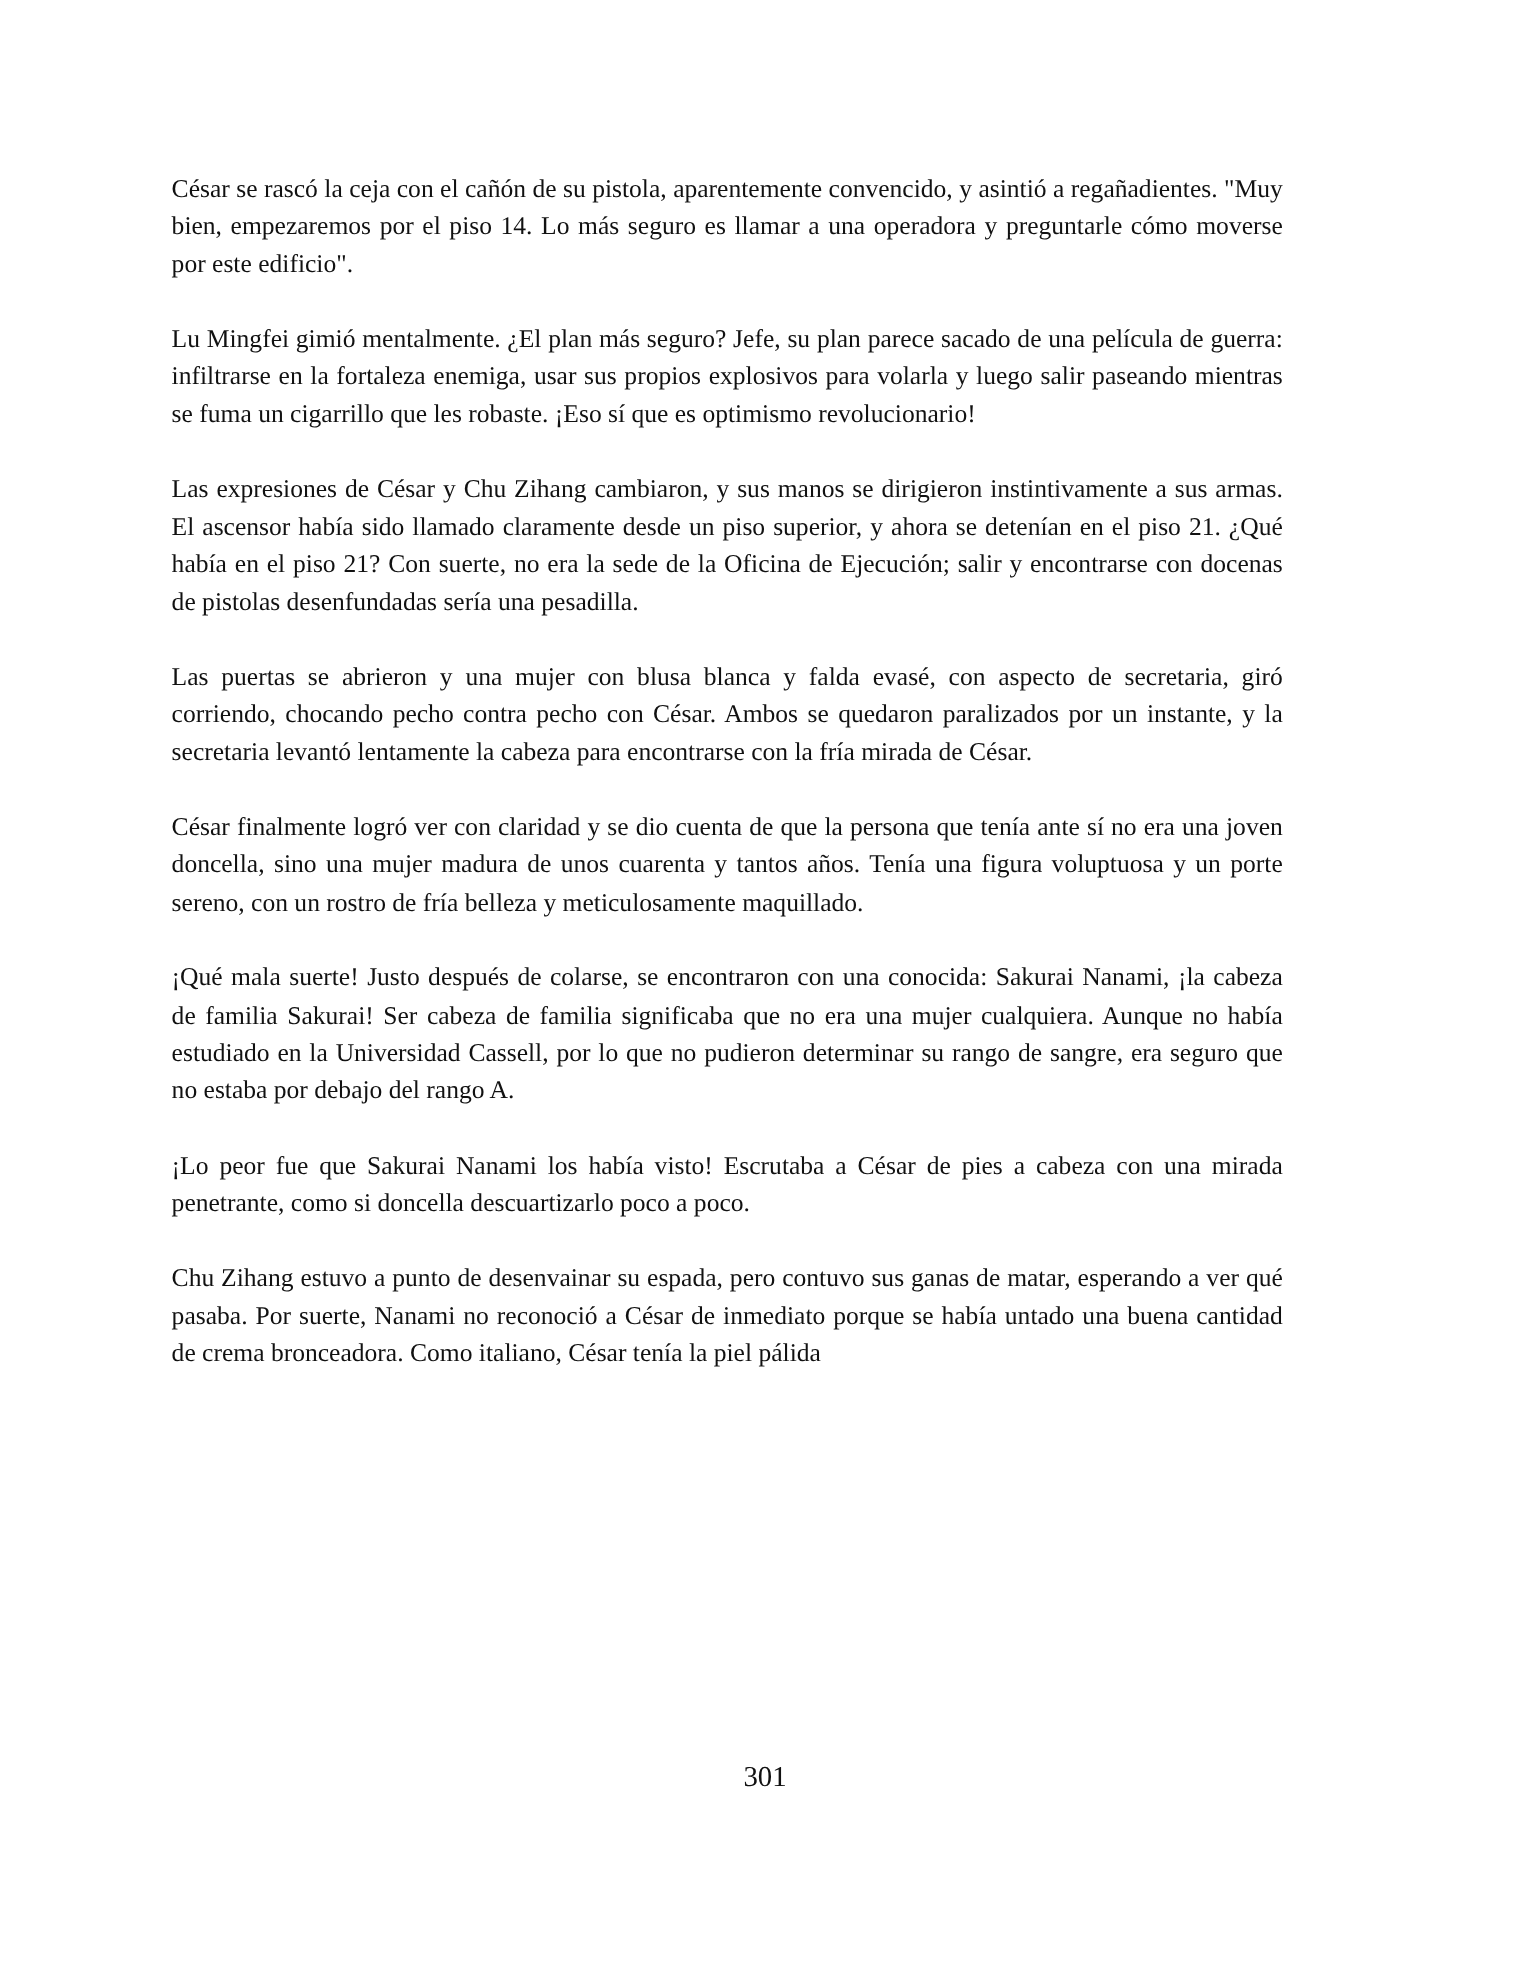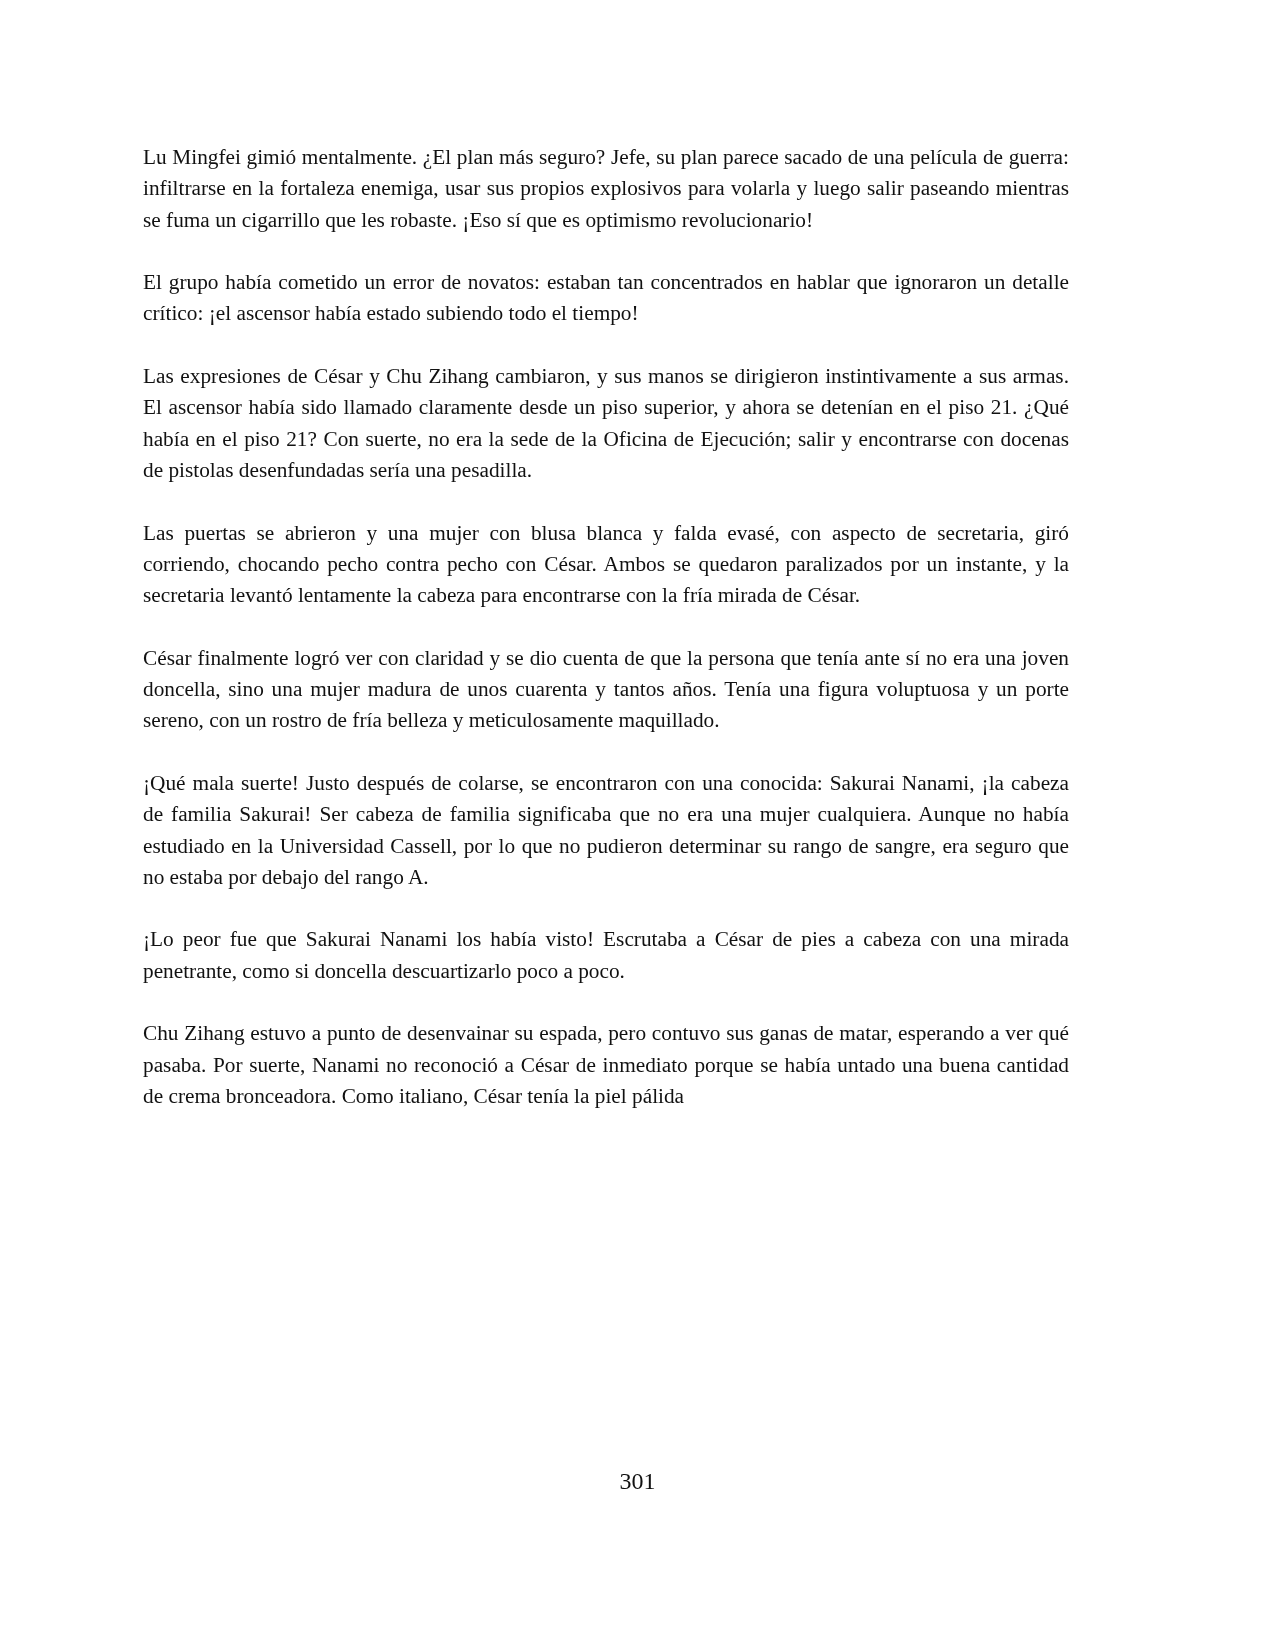--- a/index.html
+++ b/index.html
@@ -23,22 +23,22 @@
       text-align: center;
       font-family: "Liberation Serif", "DejaVu Serif", serif;
       font-size: 24px;
       color: #111111;
     }
   </style>
 </head>
 <body>
 
 <div class="page">
+  <p class="para">César se rascó la ceja con el cañón de su pistola, aparentemente convencido, y asintió a regañadientes. "Muy bien, empezaremos por el piso 14. Lo más seguro es llamar a una operadora y preguntarle cómo moverse por este edificio".</p>
   <p class="para">Lu Mingfei gimió mentalmente. ¿El plan más seguro? Jefe, su plan parece sacado de una película de guerra: infiltrarse en la fortaleza enemiga, usar sus propios explosivos para volarla y luego salir paseando mientras se fuma un cigarrillo que les robaste. ¡Eso sí que es optimismo revolucionario!</p>
-  <p class="para">El grupo había cometido un error de novatos: estaban tan concentrados en hablar que ignoraron un detalle crítico: ¡el ascensor había estado subiendo todo el tiempo!</p>
   <p class="para">Las expresiones de César y Chu Zihang cambiaron, y sus manos se dirigieron instintivamente a sus armas. El ascensor había sido llamado claramente desde un piso superior, y ahora se detenían en el piso 21. ¿Qué había en el piso 21? Con suerte, no era la sede de la Oficina de Ejecución; salir y encontrarse con docenas de pistolas desenfundadas sería una pesadilla.</p>
   <p class="para">Las puertas se abrieron y una mujer con blusa blanca y falda evasé, con aspecto de secretaria, giró corriendo, chocando pecho contra pecho con César. Ambos se quedaron paralizados por un instante, y la secretaria levantó lentamente la cabeza para encontrarse con la fría mirada de César.</p>
   <p class="para">César finalmente logró ver con claridad y se dio cuenta de que la persona que tenía ante sí no era una joven doncella, sino una mujer madura de unos cuarenta y tantos años. Tenía una figura voluptuosa y un porte sereno, con un rostro de fría belleza y meticulosamente maquillado.</p>
   <p class="para">¡Qué mala suerte! Justo después de colarse, se encontraron con una conocida: Sakurai Nanami, ¡la cabeza de familia Sakurai! Ser cabeza de familia significaba que no era una mujer cualquiera. Aunque no había estudiado en la Universidad Cassell, por lo que no pudieron determinar su rango de sangre, era seguro que no estaba por debajo del rango A.</p>
   <p class="para">¡Lo peor fue que Sakurai Nanami los había visto! Escrutaba a César de pies a cabeza con una mirada penetrante, como si doncella descuartizarlo poco a poco.</p>
   <p class="para">Chu Zihang estuvo a punto de desenvainar su espada, pero contuvo sus ganas de matar, esperando a ver qué pasaba. Por suerte, Nanami no reconoció a César de inmediato porque se había untado una buena cantidad de crema bronceadora. Como italiano, César tenía la piel pálida</p>
 </div>
 
 <div class="page-number">301</div>
 

